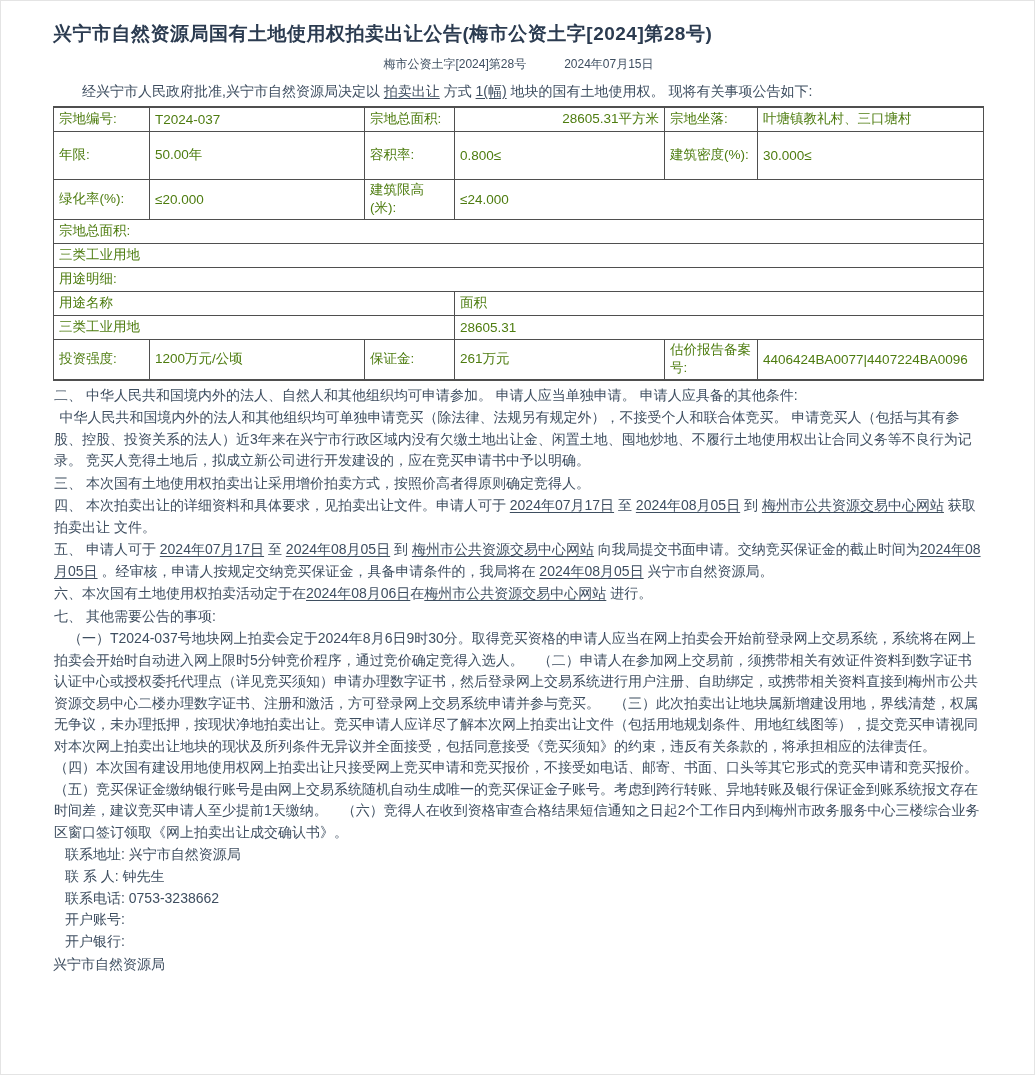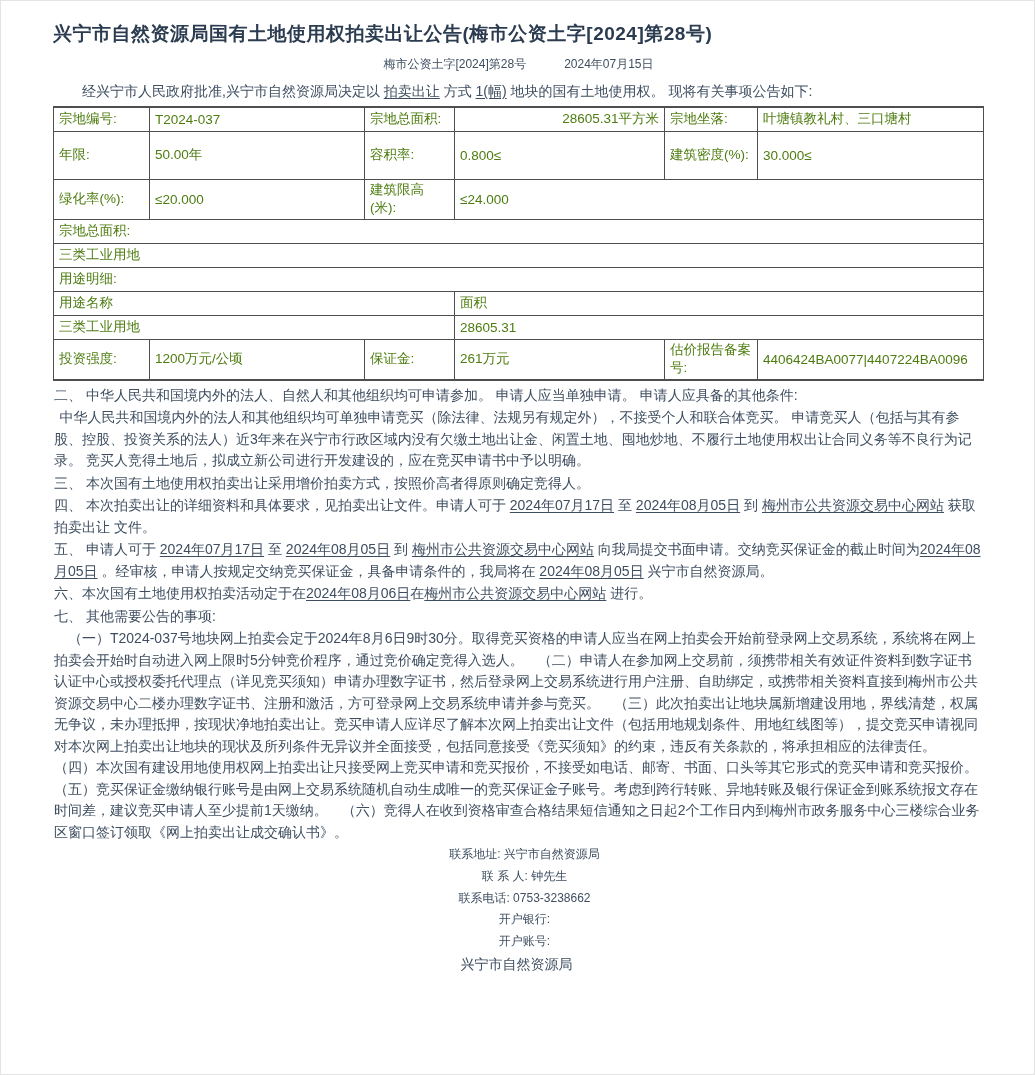--- a/index.html
+++ b/index.html
@@ -37,23 +37,23 @@
     padding:1px 5px;
     vertical-align:middle;
     overflow:hidden;
     word-break:break-all;
   }
   tr.r-s td { height:21px; }
   tr.r-m td { height:37px; }
   tr.r-l td { height:45px; }
   td.center { text-align:right; }
 
-  p.contact { margin:0; font-size:12px; line-height:21.8px; padding-left:12px;text-align:center; }
+  p.contact { margin:0; font-size:14px; line-height:21.8px; padding-left:12px; }
   .signature {
-    text-align:center; font-size:14px; margin-top:3px; padding-right:4px;
+    text-align:left; font-size:14px; margin-top:3px; padding-right:4px;
   }
 </style>
 </head>
 <body>
 
 <div class="page">
 
   <h1 class="doc-title">兴宁市自然资源局国有土地使用权拍卖出让公告(梅市公资土字[2024]第28号)</h1>
 
   <div class="subtitle">
@@ -127,18 +127,18 @@
   <p class="para"><span>三、 本次国有土地使用权拍卖出让采用增价拍卖方式，按照价高者得原则确定竞得人。</span></p>
   <p class="para"><span>四、 本次拍卖出让的详细资料和具体要求，见拍卖出让文件。申请人可于 </span><u>2024年07月17日</u><span> 至 </span><u>2024年08月05日</u><span> 到 </span><u>梅州市公共资源交易中心网站</u><span> 获取 拍卖出让 文件。</span></p>
   <p class="para"><span>五、 申请人可于 </span><u>2024年07月17日</u><span> 至 </span><u>2024年08月05日</u><span> 到 </span><u>梅州市公共资源交易中心网站</u><span> 向我局提交书面申请。交纳竞买保证金的截止时间为</span><u>2024年08月05日</u><span> 。经审核，申请人按规定交纳竞买保证金，具备申请条件的，我局将在 </span><u>2024年08月05日</u><span> 兴宁市自然资源局。</span></p>
   <p class="para"><span>六、本次国有土地使用权拍卖活动定于在</span><u>2024年08月06日</u><span>在</span><u>梅州市公共资源交易中心网站</u><span> 进行。</span></p>
   <p class="para"><span>七、 其他需要公告的事项:</span></p>
   <p class="para"><span>　（一）T2024-037号地块网上拍卖会定于2024年8月6日9时30分。取得竞买资格的申请人应当在网上拍卖会开始前登录网上交易系统，系统将在网上拍卖会开始时自动进入网上限时5分钟竞价程序，通过竞价确定竞得入选人。　（二）申请人在参加网上交易前，须携带相关有效证件资料到数字证书认证中心或授权委托代理点（详见竞买须知）申请办理数字证书，然后登录网上交易系统进行用户注册、自助绑定，或携带相关资料直接到梅州市公共资源交易中心二楼办理数字证书、注册和激活，方可登录网上交易系统申请并参与竞买。　（三）此次拍卖出让地块属新增建设用地，界线清楚，权属无争议，未办理抵押，按现状净地拍卖出让。竞买申请人应详尽了解本次网上拍卖出让文件（包括用地规划条件、用地红线图等），提交竞买申请视同对本次网上拍卖出让地块的现状及所列条件无异议并全面接受，包括同意接受《竞买须知》的约束，违反有关条款的，将承担相应的法律责任。　（四）本次国有建设用地使用权网上拍卖出让只接受网上竞买申请和竞买报价，不接受如电话、邮寄、书面、口头等其它形式的竞买申请和竞买报价。　（五）竞买保证金缴纳银行账号是由网上交易系统随机自动生成唯一的竞买保证金子账号。考虑到跨行转账、异地转账及银行保证金到账系统报文存在时间差，建议竞买申请人至少提前1天缴纳。　（六）竞得人在收到资格审查合格结果短信通知之日起2个工作日内到梅州市政务服务中心三楼综合业务区窗口签订领取《网上拍卖出让成交确认书》。</span></p>
 
   <p class="contact">联系地址: 兴宁市自然资源局</p>
   <p class="contact">联 系 人: 钟先生</p>
   <p class="contact">联系电话: 0753-3238662</p>
+  <p class="contact">开户账号:</p>
   <p class="contact">开户银行:</p>
-  <p class="contact">开户账号:</p>
 
   <div class="signature">兴宁市自然资源局</div>
 
 </div>
 
 </body></html>

